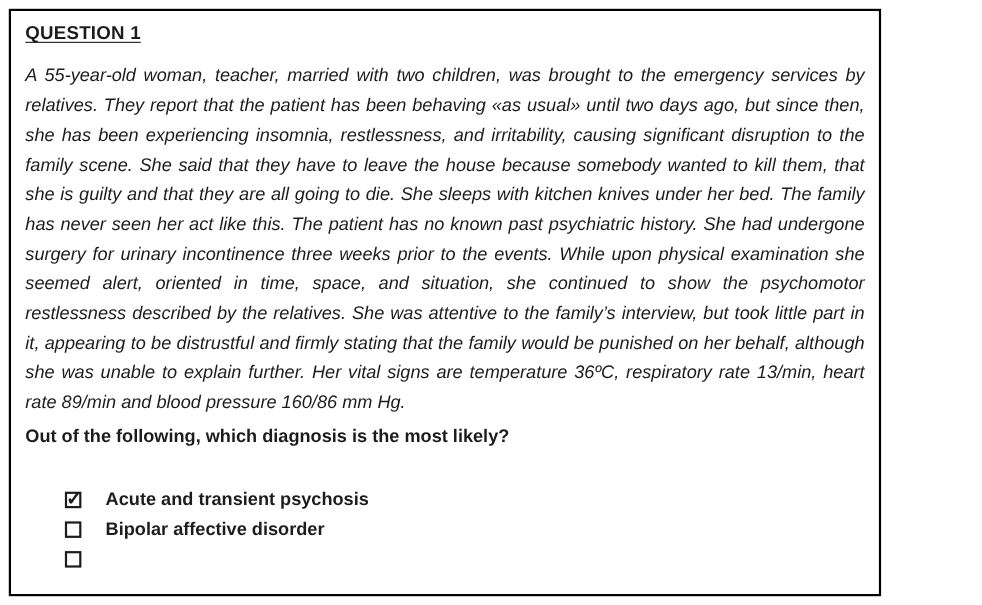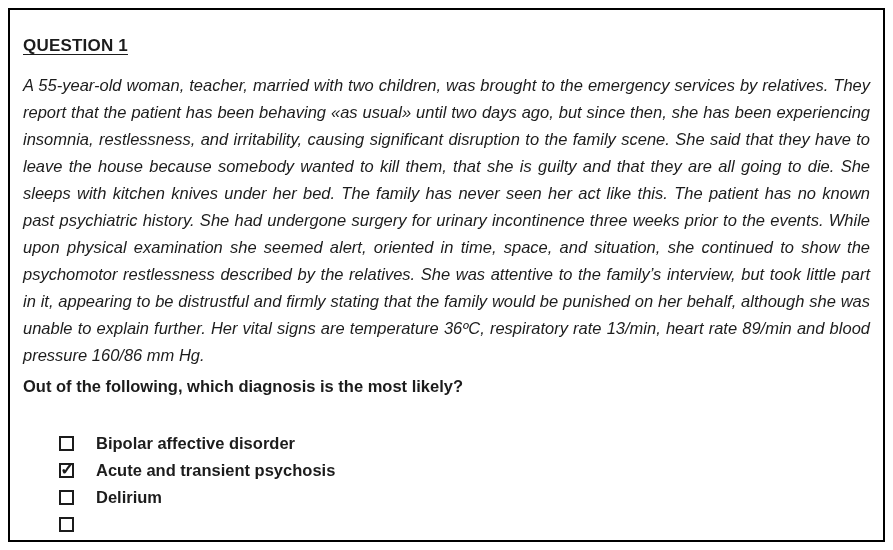--- a/index.html
+++ b/index.html
@@ -5,25 +5,25 @@
   * { margin: 0; padding: 0; box-sizing: border-box; }
   html, body {
     width: 893px;
     height: 550px;
     background: #ffffff;
     font-family: "Liberation Sans", sans-serif;
     color: #1c1c1c;
   }
   .sheet {
     margin: 8px;
-    width: 877px;
+    width: 793px;
     height: 534px;
     border: 2px solid #000000;
     background: #ffffff;
-    padding: 24px 13px 14px 13px;
+    padding: 8px 13px 14px 13px;
     overflow: hidden;
   }
   .header {
     font-size: 17px;
     font-weight: bold;
     text-decoration: underline;
     text-underline-offset: 3px;
     letter-spacing: 0.2px;
     margin-top: 2px;
     margin-bottom: 16px;
@@ -80,29 +80,25 @@
 <div class="sheet">
 
   <div class="header">QUESTION 1</div>
 
   <p class="case-text">A 55-year-old woman, teacher, married with two children, was brought to the emergency services by relatives. They report that the patient has been behaving «as usual» until two days ago, but since then, she has been experiencing insomnia, restlessness, and irritability, causing significant disruption to the family scene. She said that they have to leave the house because somebody wanted to kill them, that she is guilty and that they are all going to die. She sleeps with kitchen knives under her bed. The family has never seen her act like this. The patient has no known past psychiatric history. She had undergone surgery for urinary incontinence three weeks prior to the events. While upon physical examination she seemed alert, oriented in time, space, and situation, she continued to show the psychomotor restlessness described by the relatives. She was attentive to the family’s interview, but took little part in it, appearing to be distrustful and firmly stating that the family would be punished on her behalf, although she was unable to explain further. Her vital signs are temperature 36ºC, respiratory rate 13/min, heart rate 89/min and blood pressure 160/86 mm Hg.</p>
 
   <p class="question">Out of the following, which diagnosis is the most likely?</p>
 
   <ul class="options">
     <li class="option-row">
-      <span class="checkbox"></span>
-      <span class="option-label">Bipolar affective disorder</span>
-    </li>
-    <li class="option-row">
       <span class="checkbox checked"></span>
       <span class="option-label">Acute and transient psychosis</span>
     </li>
     <li class="option-row">
       <span class="checkbox"></span>
-      <span class="option-label">Delirium</span>
+      <span class="option-label">Bipolar affective disorder</span>
     </li>
     <li class="option-row">
       <span class="checkbox"></span>
     </li>
   </ul>
 
 </div>
 
 </body></html>

